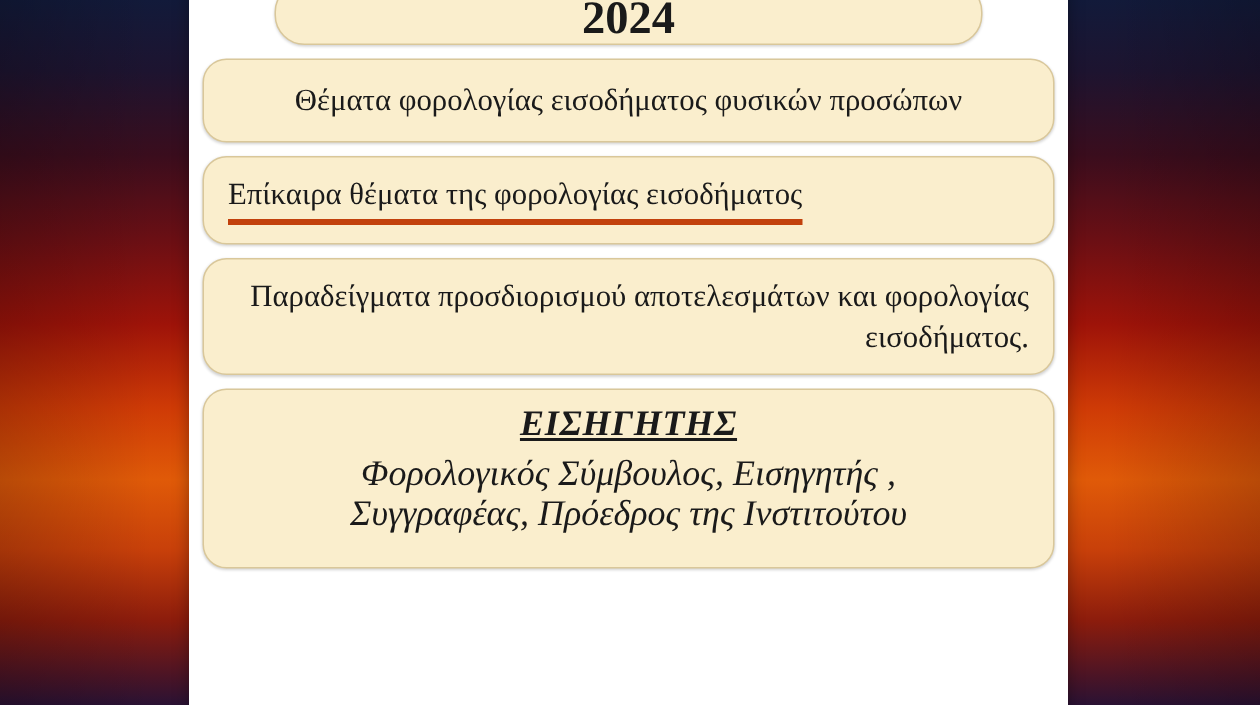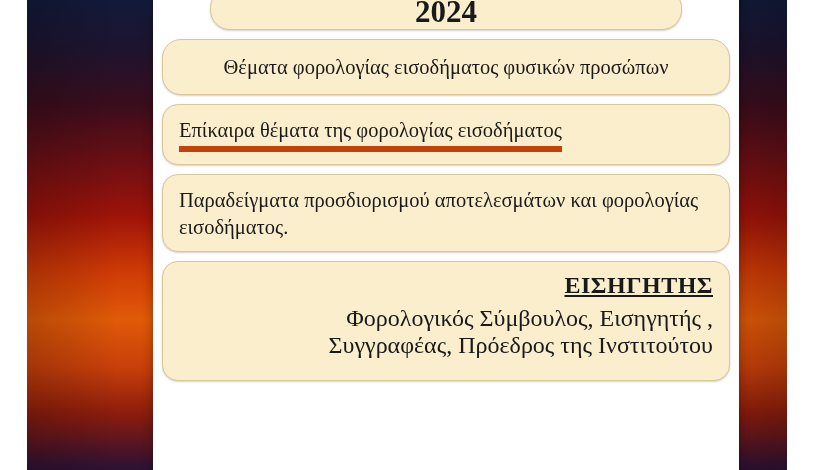--- a/index.html
+++ b/index.html
@@ -8,37 +8,36 @@
   }
   body {
     width: 840px;
     height: 470px;
     overflow: hidden;
     font-family: "Liberation Serif", serif;
   }
 
   #poster {
     position: relative;
-    width: 760px;
+    width: 840px;
     height: 470px;
     overflow: hidden;
     background:
       linear-gradient(to bottom,
         #121a3a 0%,
         #1d1430 10%,
         #3a0d1d 22%,
         #6b0f14 34%,
         #9e1309 46%,
         #cf3b06 58%,
         #e05a08 68%,
         #c8400a 78%,
         #8c1c0c 88%,
         #4a1426 96%,
         #2a1234 100%);
-    margin-left: 27px;
   }
 
   
   #poster::before {
     content: "";
     position: absolute;
     inset: 0;
     background:
       linear-gradient(to right,
         rgba(0,0,0,0.18) 0%,
@@ -98,38 +97,39 @@
     line-height: 27px;
     padding: 12px 16px;
     min-height: 56px;
     display: flex;
     align-items: center;
   }
 
   .card-topic.two-line {
     display: block;
     padding: 12px 16px 10px 16px;
+    text-align: right;
   }
 
   .card-topic.centered {
     justify-content: center;
     text-align: center;
-    border-radius: 19px;
   }
 
   .underlined-text {
-    border-bottom: 6px solid #c2410c;
+    border-bottom: 4px solid #c2410c;
     padding-bottom: 2px;
     display: inline-block;
   }
 
   .card-speaker {
-    text-align: right;
+    text-align: center;
     padding: 10px 16px 14px 16px;
     min-height: 120px;
+    font-style: italic;
   }
 
   .speaker-heading {
     font-size: 24px;
     font-weight: bold;
     text-decoration: underline;
     margin-bottom: 6px;
     letter-spacing: 0.5px;
   }
 

